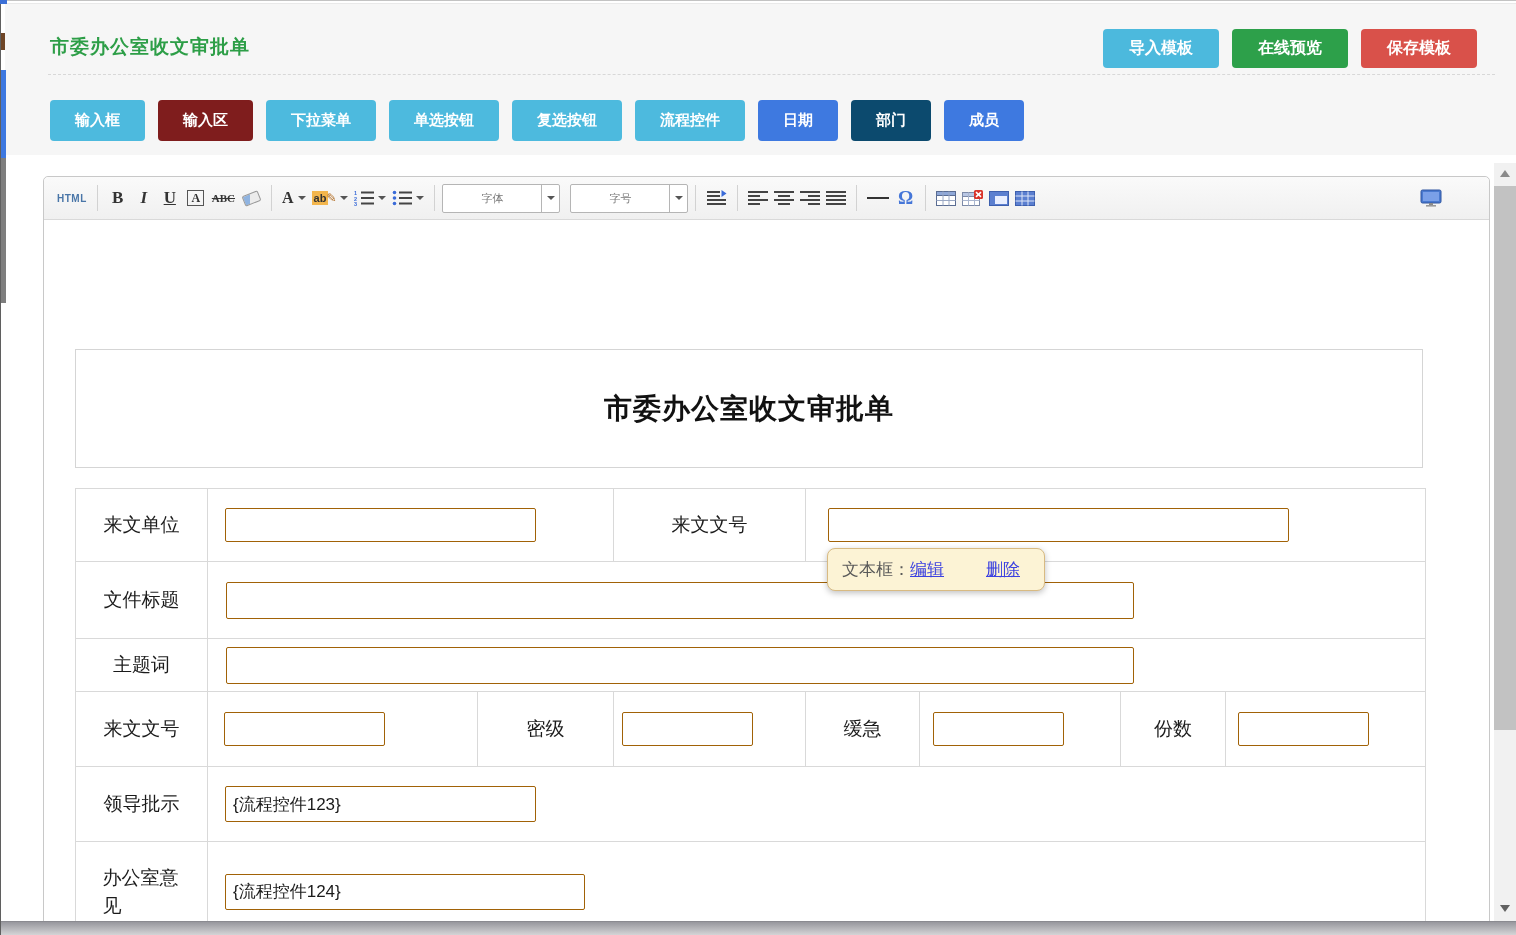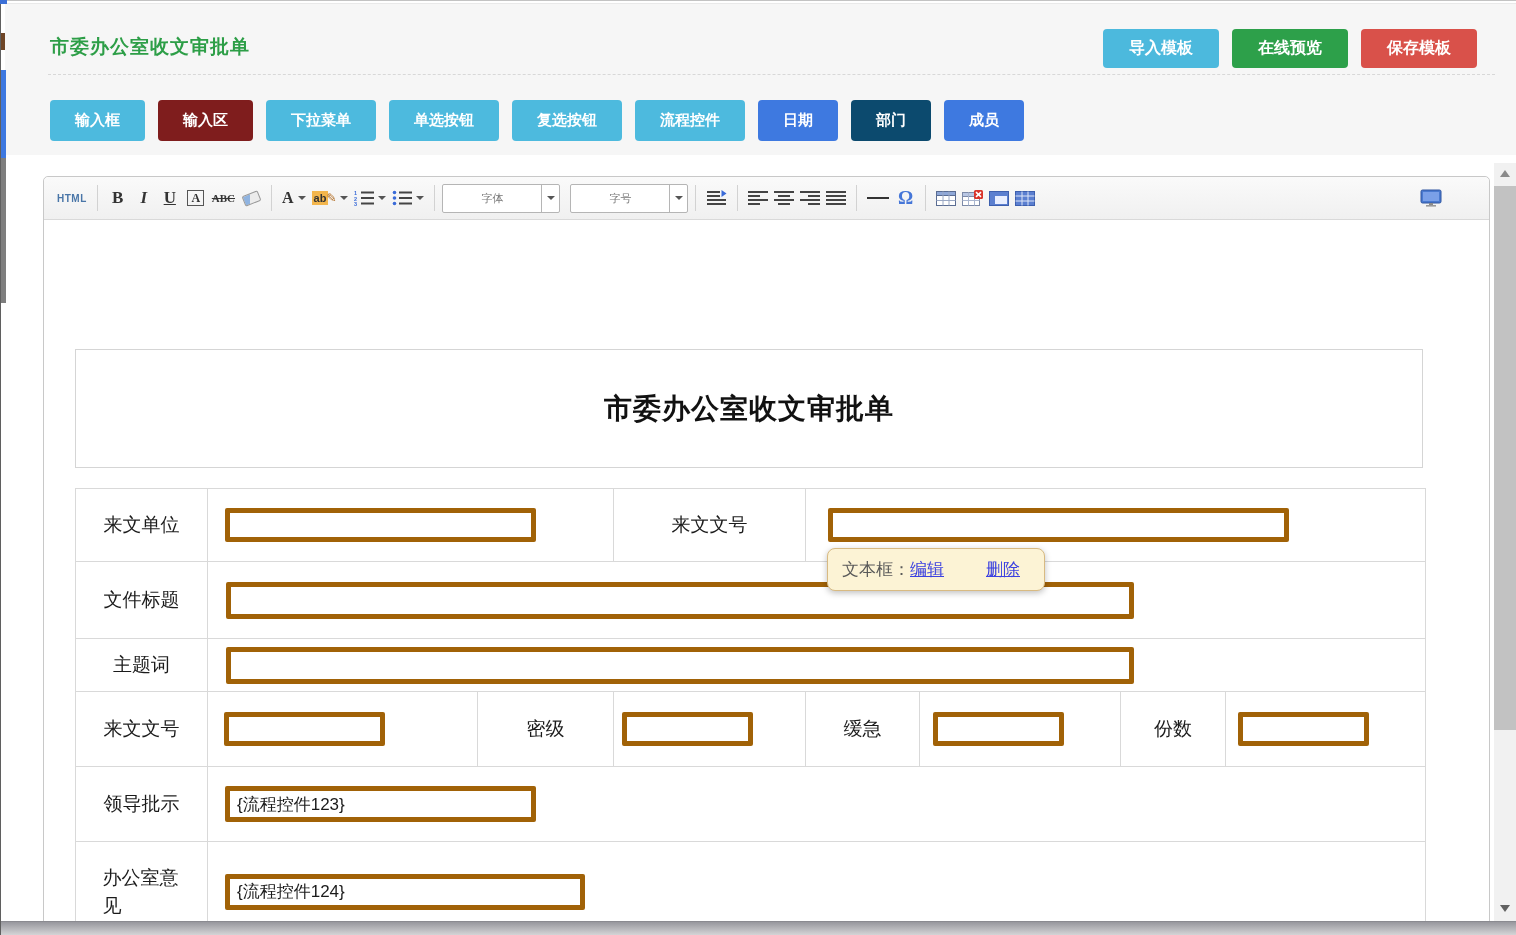--- a/index.html
+++ b/index.html
@@ -59,21 +59,21 @@
 
   
   .editor-content { position:relative; width:100%; height:715px; background:#fff; }
   .form-title-box { left:31px; top:129px; width:1348px; height:119px; border:1px solid #d5d5d5;
                     display:flex; align-items:center; justify-content:center; }
   .form-title-text { font-size:28px; font-weight:bold; color:#111; letter-spacing:1px; }
   .form-table { position:absolute; left:31px; top:268px; width:1350px;
                 border-collapse:collapse; table-layout:fixed; }
   .form-table td { border:1px solid #d9d9d9; vertical-align:middle; }
   .lab { text-align:center; font-size:19px; color:#1b1b1b; }
-  .fld { display:block; border:5px solid #a16207; border-radius:2px; background:#fff;
+  .fld { display:block; border:1px solid #a16207; border-radius:2px; background:#fff;
          height:34px; font-size:17px; color:#1b1b1b; padding:0 7px;
          font-family:"Liberation Sans",sans-serif; }
   .wrap-label { width:78px; margin:0 auto; font-size:19px; color:#1b1b1b;
                 line-height:1.45; text-align:left; }
 
   
   .ctl-tooltip { left:827px; top:548px; width:218px; height:43px; background:#fcf3d5;
                  border:1px solid #d8ba82; border-radius:8px; z-index:40;
                  box-shadow:0 2px 6px rgba(0,0,0,.25); display:flex; align-items:center;
                  padding:0 14px; font-family:"Liberation Serif",serif; font-size:17px; }

